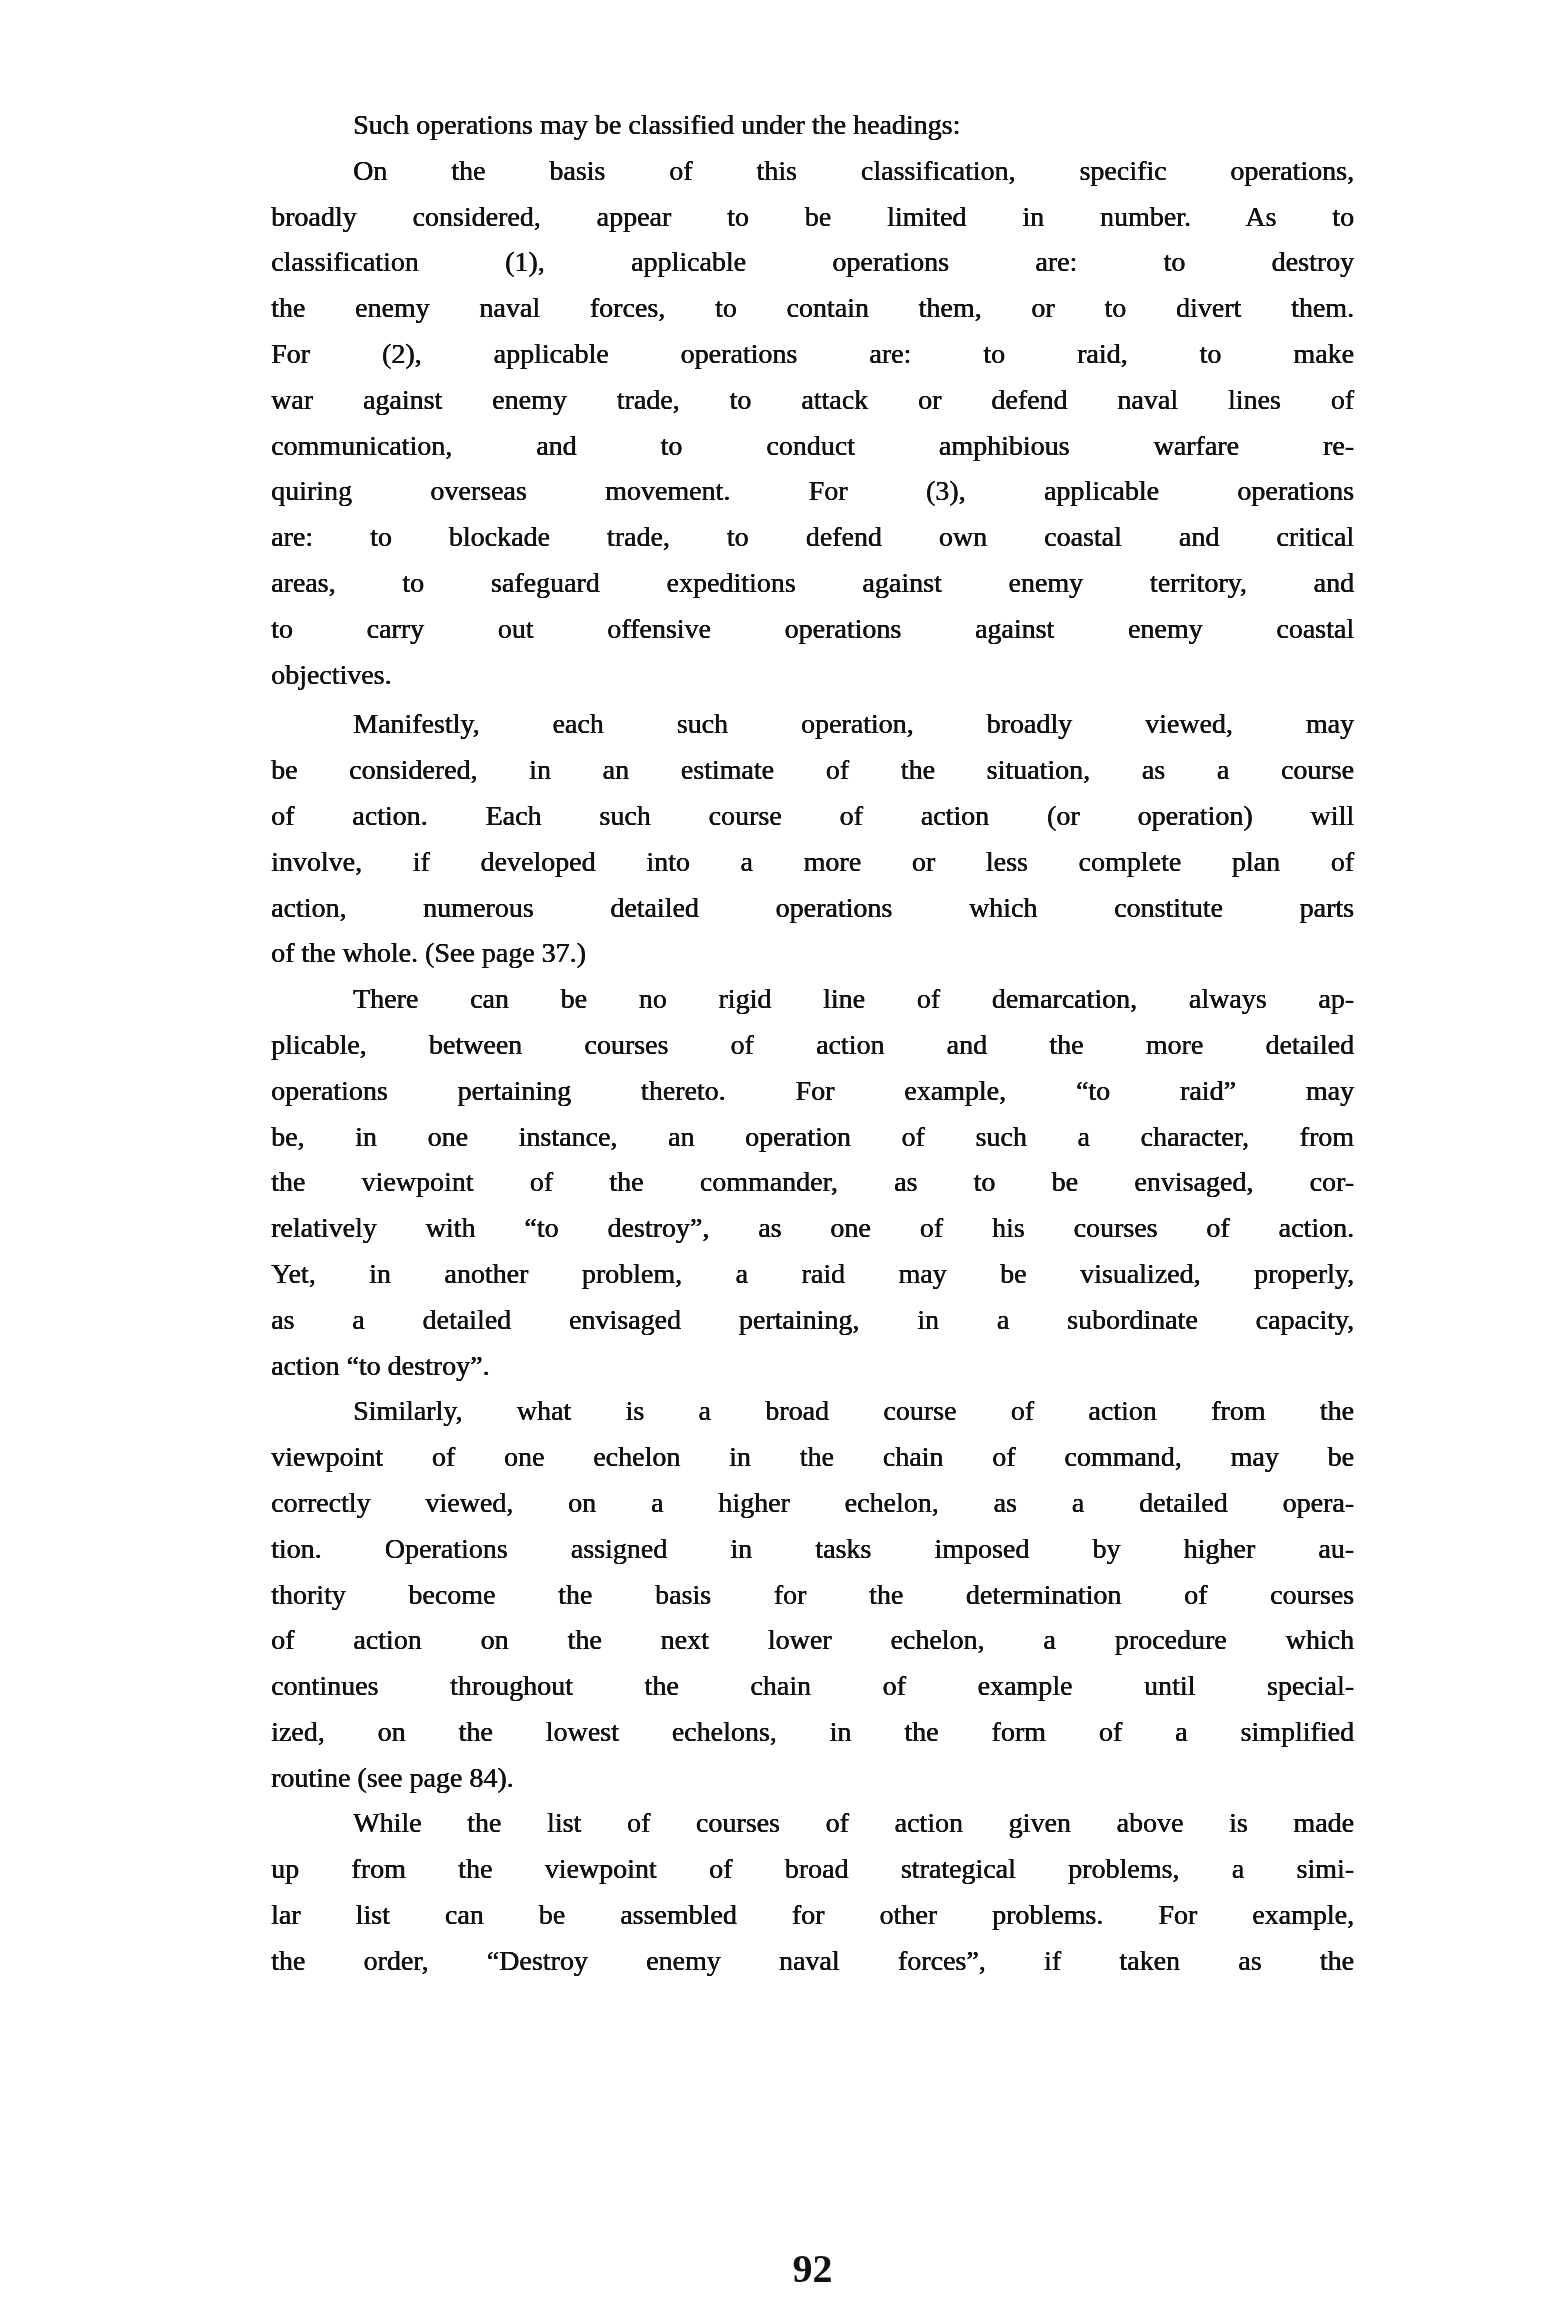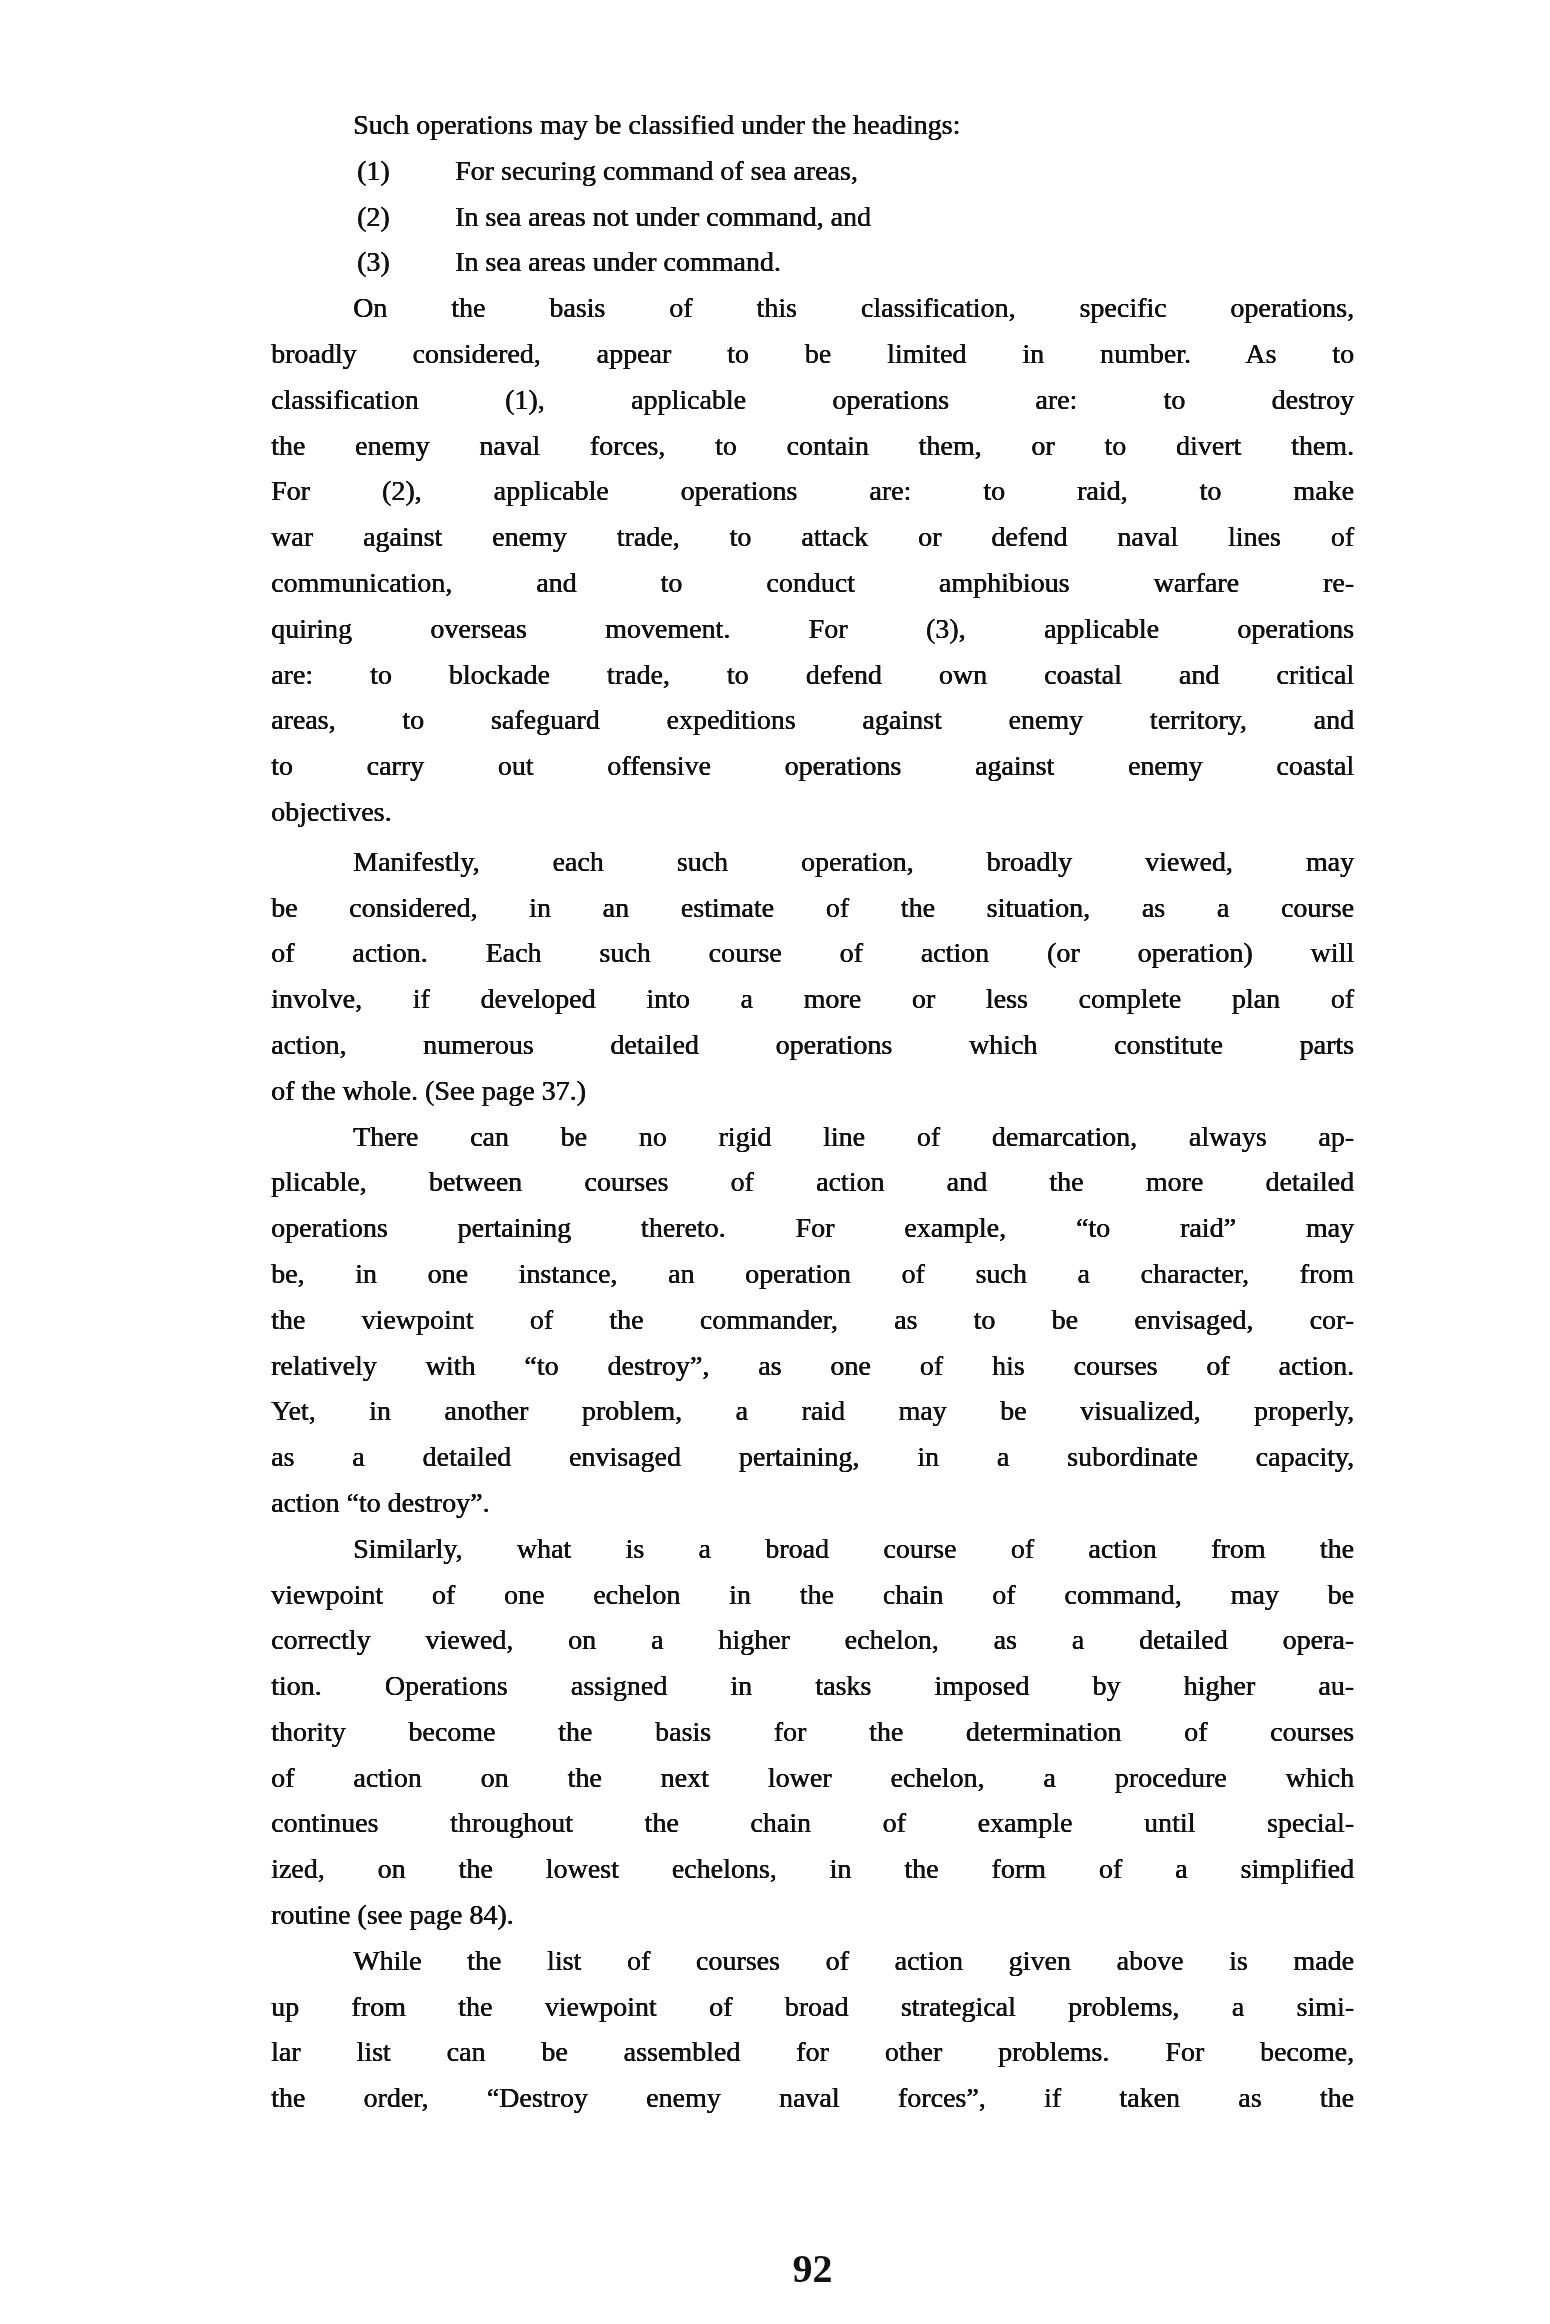--- a/index.html
+++ b/index.html
@@ -21,31 +21,20 @@
     position: absolute; left: 0; width: 1625px; top: 2245px; text-align: center;
     font-family: "Liberation Serif", "DejaVu Serif", serif; font-size: 40px; font-weight: bold; color: #111;
   }
 </style>
 </head>
 <body>
 
 <div class="page">
   <span class="line indent last">Such operations may be classified under the headings:</span>
 
-  <div class="list">
-    <div class="list-item">
-      <span class="list-num">(1)</span><span>For securing command of sea areas,</span>
-    </div>
-    <div class="list-item">
-      <span class="list-num">(2)</span><span>In sea areas not under command, and</span>
-    </div>
-    <div class="list-item">
-      <span class="list-num">(3)</span><span>In sea areas under command.</span>
-    </div>
-  </div>
 
   <div class="para">
     <span class="line indent">On the basis of this classification, specific operations,</span>
     <span class="line">broadly considered, appear to be limited in number. As to</span>
     <span class="line">classification (1), applicable operations are: to destroy</span>
     <span class="line">the enemy naval forces, to contain them, or to divert them.</span>
     <span class="line">For (2), applicable operations are: to raid, to make</span>
     <span class="line">war against enemy trade, to attack or defend naval lines of</span>
     <span class="line">communication, and to conduct amphibious warfare re-</span>
     <span class="line">quiring overseas movement. For (3), applicable operations</span>
@@ -86,18 +75,18 @@
     <span class="line">thority become the basis for the determination of courses</span>
     <span class="line">of action on the next lower echelon, a procedure which</span>
     <span class="line">continues throughout the chain of example until special-</span>
     <span class="line">ized, on the lowest echelons, in the form of a simplified</span>
     <span class="line last">routine (see page 84).</span>
   </div>
 
   <div class="para">
     <span class="line indent">While the list of courses of action given above is made</span>
     <span class="line">up from the viewpoint of broad strategical problems, a simi-</span>
-    <span class="line">lar list can be assembled for other problems. For become,</span>
+    <span class="line">lar list can be assembled for other problems. For example,</span>
     <span class="line">the order, “Destroy enemy naval forces”, if taken as the</span>
   </div>
 </div>
 
 <div class="pagenum">92</div>
 
 </body></html>

